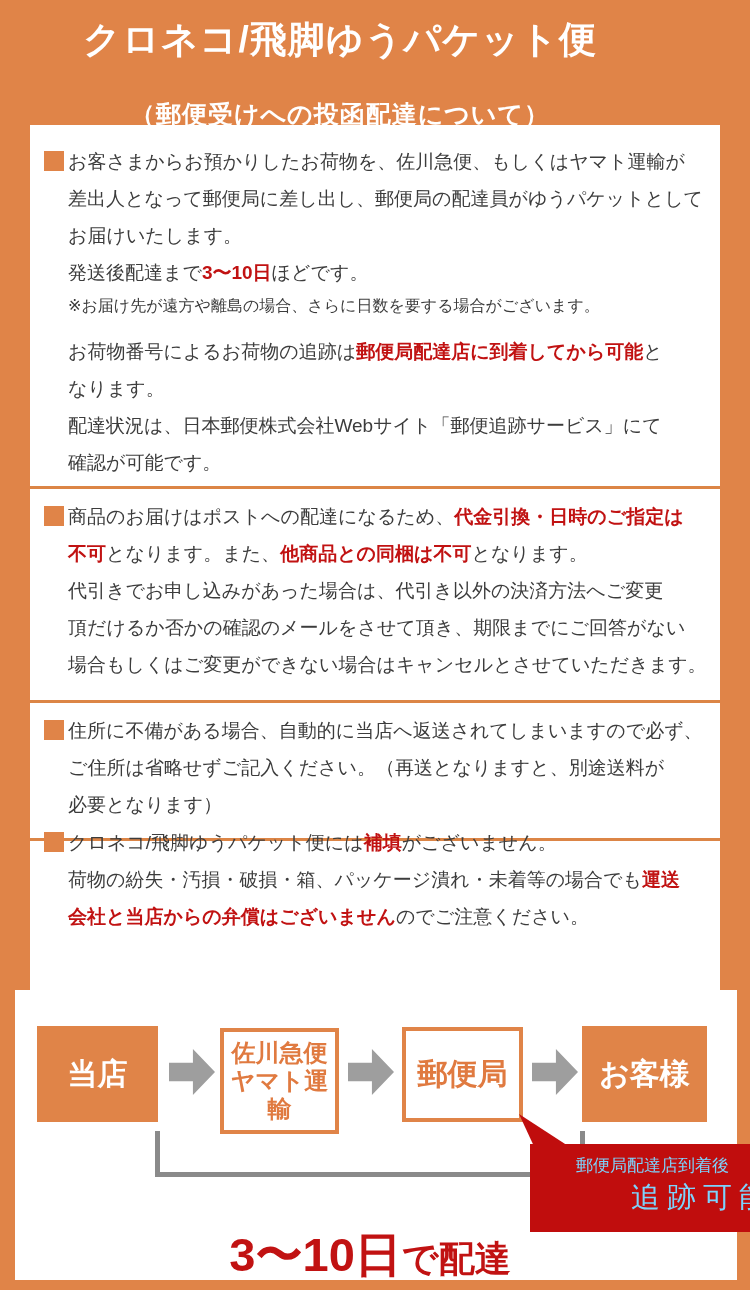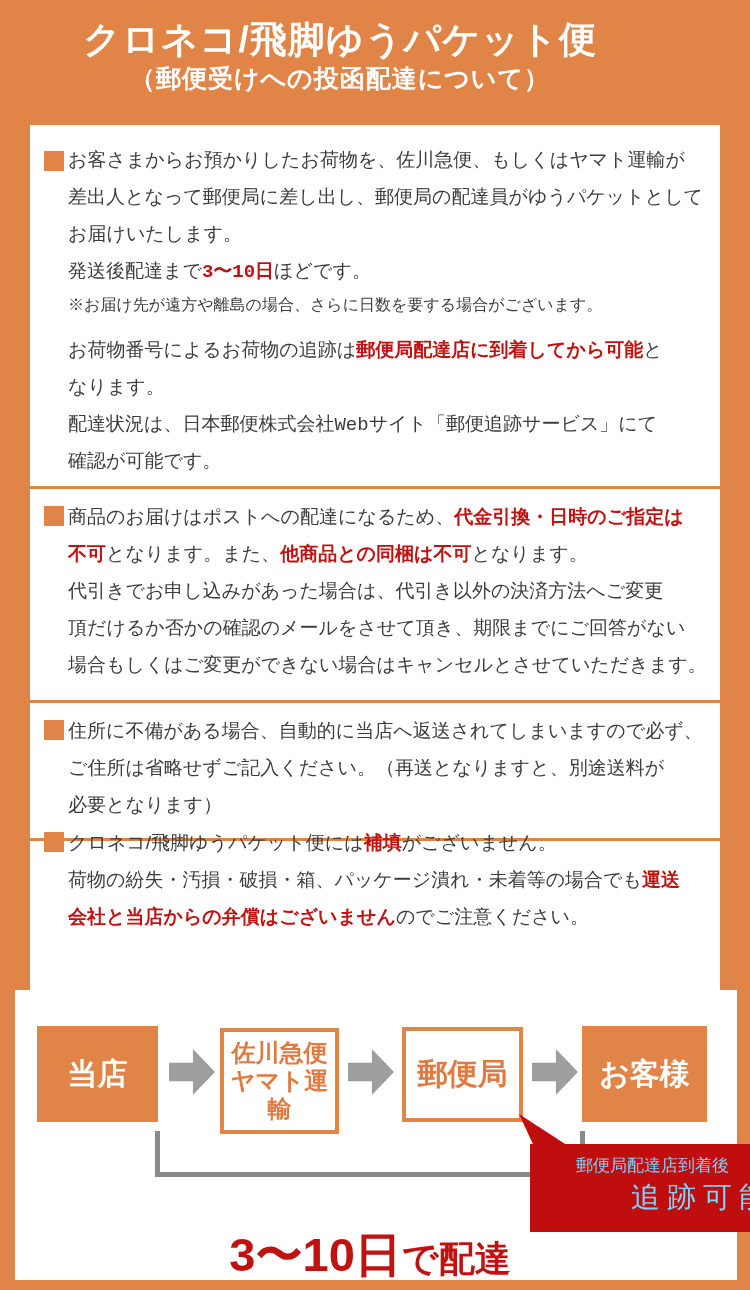--- a/index.html
+++ b/index.html
@@ -9,28 +9,28 @@
   html,body{margin:0;padding:0;}
   body{
     width:750px;height:1290px;position:relative;overflow:hidden;
     background:var(--orange);
     font-family:"Liberation Sans","DejaVu Sans",sans-serif;
     color:var(--ink);
   }
   
   .header{position:absolute;top:0;left:0;width:680px;text-align:center;color:#fff;}
   .title{margin-top:18px;font-size:37px;font-weight:700;line-height:44px;letter-spacing:1px;}
-  .subtitle{font-size:25px;font-weight:700;line-height:33px;letter-spacing:1px;}
+  .subtitle{font-size:25px;font-weight:700;line-height:33px;letter-spacing:1px;margin-top:36px;}
   
   .panel{position:absolute;background:var(--panel);}
   .panel.upper{left:30px;top:125px;width:690px;height:1155px;}
   .panel.lower{left:15px;top:990px;width:722px;height:290px;}
   
   .txt{position:absolute;left:44px;width:676px;padding-left:24px;box-sizing:border-box;}
-  .sec0{top:143px;font-family:Liberation Mono, monospace;} .sec1{top:498px;} .sec2{top:712px;} .sec3{top:824px;}
+  .sec0{top:143px;} .sec1{top:498px;} .sec2{top:712px;} .sec3{top:824px;}
   .bullet{position:absolute;left:0;top:8px;width:20px;height:20px;background:var(--orange);}
   .line{font-size:19px;line-height:37px;white-space:nowrap;}
   .line.note{font-size:16px;line-height:30px;}
   .line.gap{margin-bottom:12px;}
   .r{color:var(--red-text);font-weight:700;}
   .divider{position:absolute;left:30px;width:690px;height:3px;background:#DC8546;}
   .d1{top:486px;} .d2{top:700px;} .d3{top:838px;}
   
   .fbox{position:absolute;display:flex;flex-direction:column;align-items:center;justify-content:center;
         box-sizing:border-box;font-weight:700;text-align:center;}

